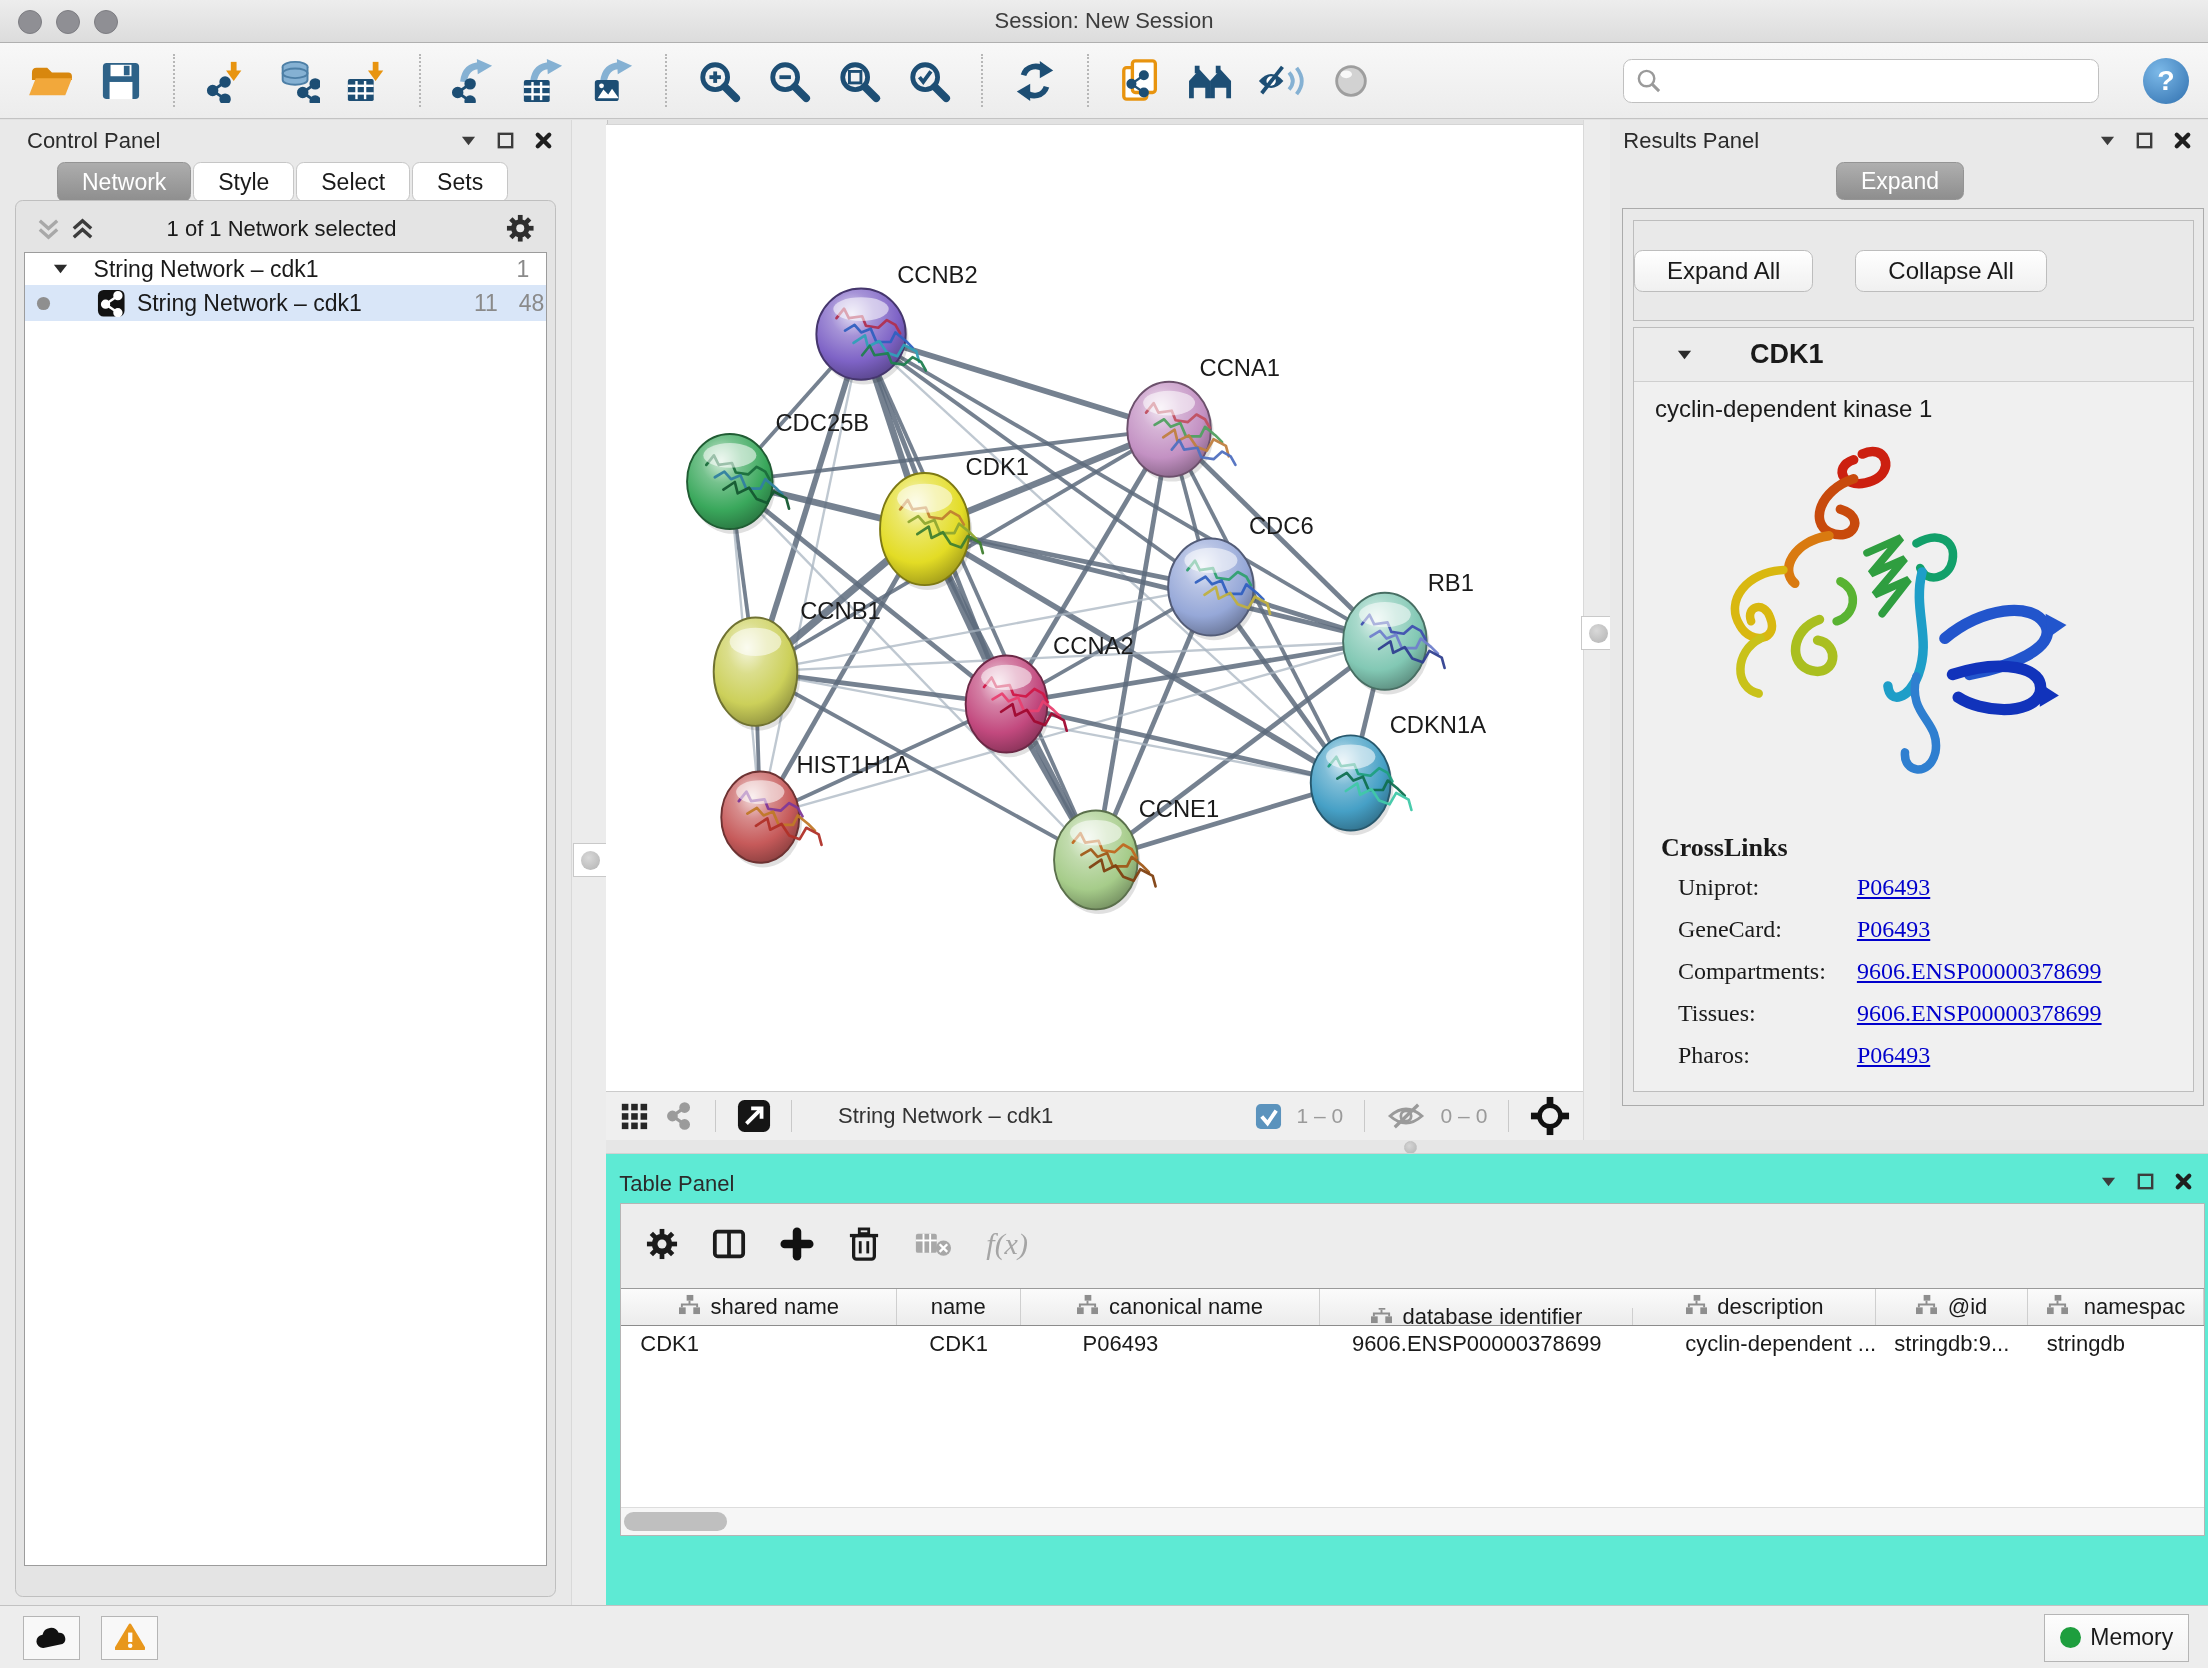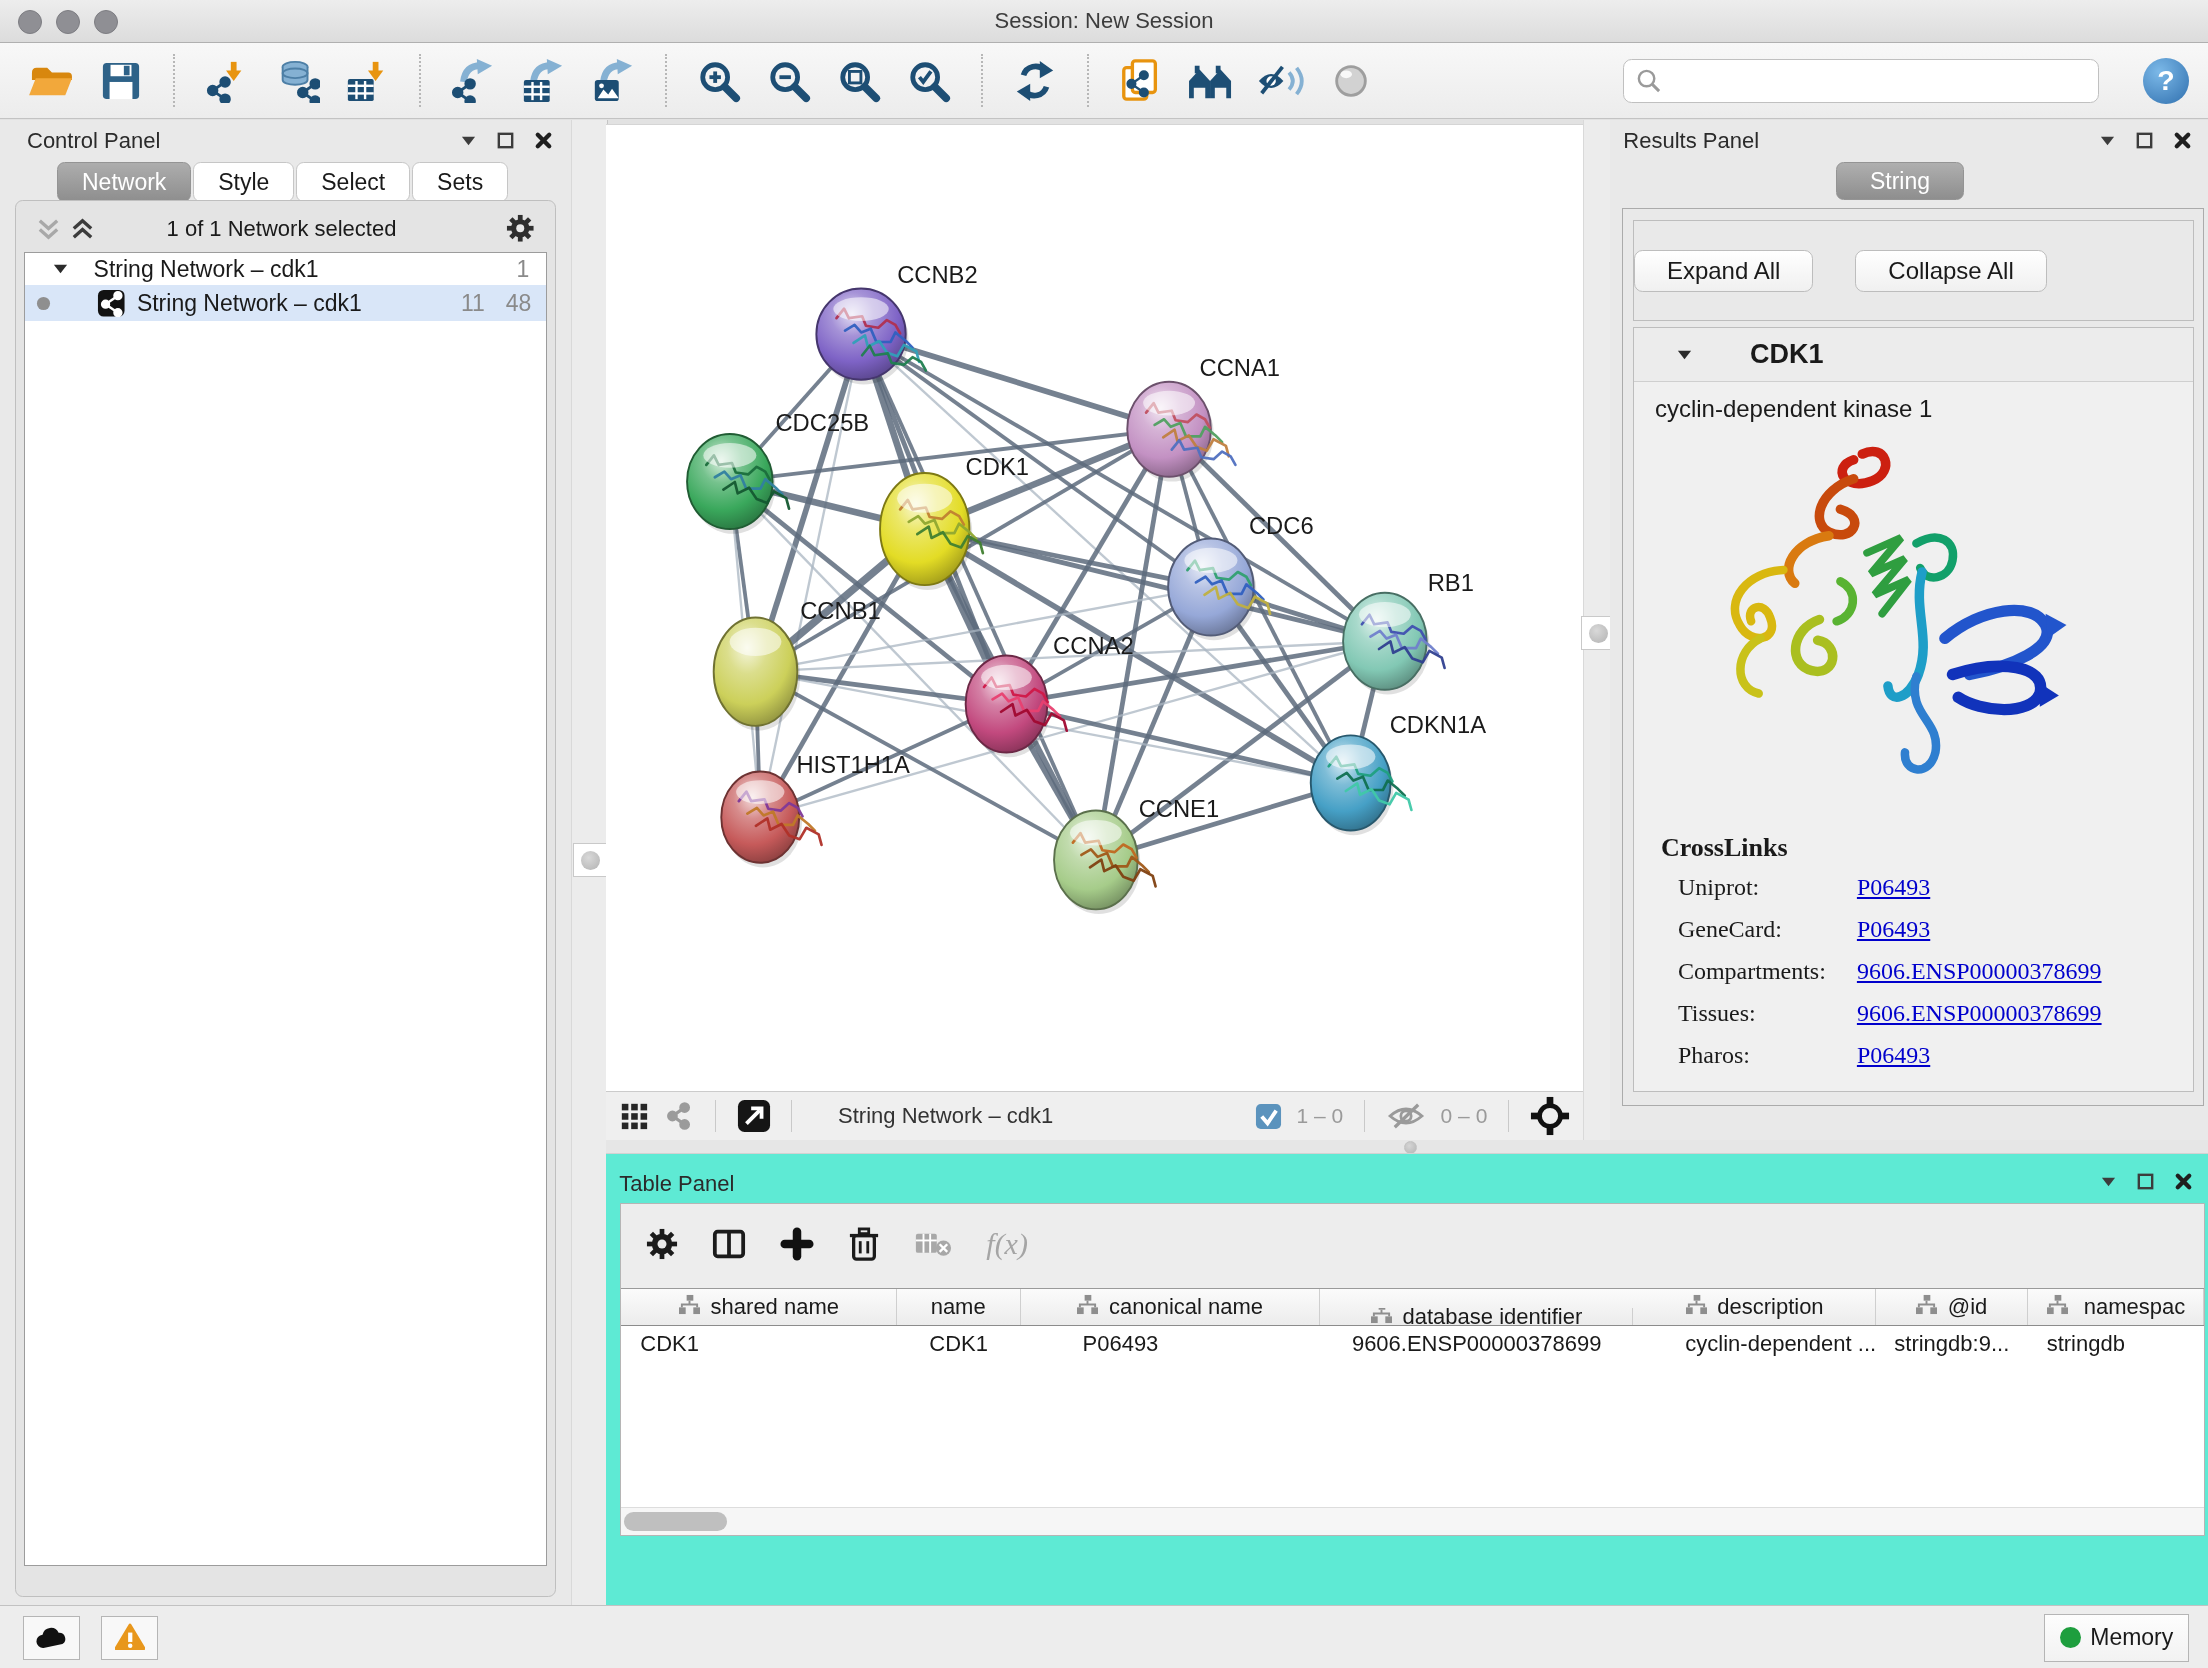--- a/index.html
+++ b/index.html
@@ -385,21 +385,21 @@
                   <line x1="9" y1="16" x2="22" y2="7"></line>
                   <line x1="9" y1="16" x2="22" y2="25"></line>
                   <circle cx="9" cy="16" r="3.6"></circle>
                   <circle cx="22" cy="7" r="3.6"></circle>
                   <circle cx="22" cy="25" r="3.6"></circle>
                 </g>
               </svg>
             </span>
           <span style="margin-left:11.4px">String Network – cdk1</span>
           <span class="count" style="margin-left:auto">11</span>
-          <span class="count" style="margin-left:21px;margin-right:15px">48</span>
+          <span class="count" style="margin-left:21px;margin-right:2px">48</span>
         </div>
       </div>
     </div>
   </div>
 
   <div class="abs vdiv" style="left:571px;top:0;width:35px;height:1486px">
     <div class="handle abs" style="left:1px;top:723px">
         <i></i>
       </div>
   </div>
@@ -720,21 +720,21 @@
         <span style="display: inline-flex; align-items: center;">
             <svg width="21" height="21" viewBox="0 0 22 22">
               <g stroke="#1f1f1f" stroke-width="4.5" stroke-linecap="round">
                 <line x1="5" y1="5" x2="17" y2="17"></line>
                 <line x1="17" y1="5" x2="5" y2="17"></line>
               </g>
             </svg>
           </span>
       </div>
       <div class="rp-tab">
-        <span>String</span>
+        <span>Expand</span>
       </div>
       <div class="rp-box">
         <div class="rp-sub1">
           <div class="rp-btn">
             <span>Expand All</span>
           </div>
           <div class="rp-btn">
             <span>Collapse All</span>
           </div>
         </div>

